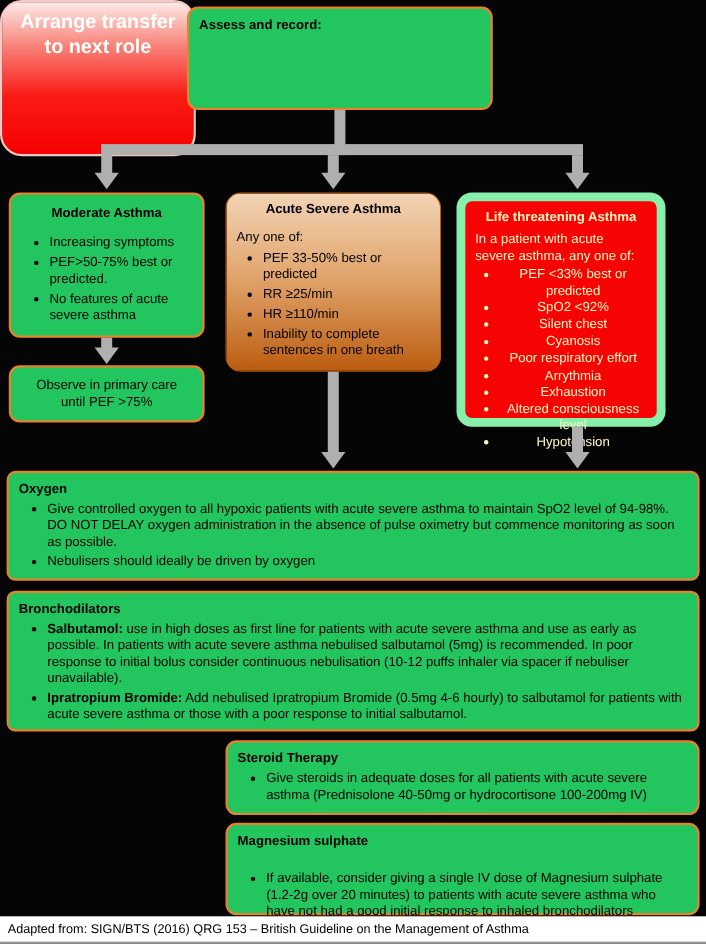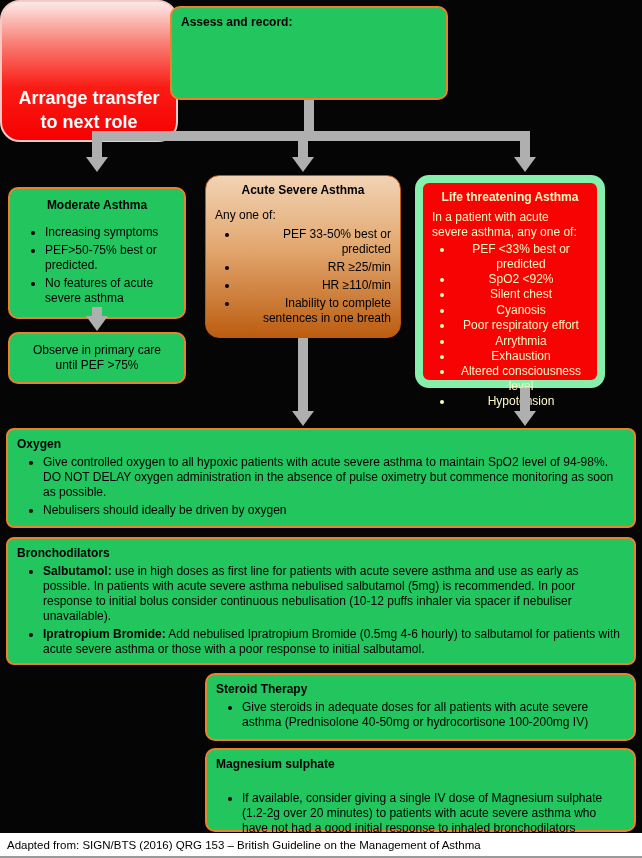--- a/index.html
+++ b/index.html
@@ -32,54 +32,54 @@
   .assess ul { margin-top: 4px; }
 
   
   .shaft { position: absolute; background: #AFAFAF; }
   .head  { position: absolute; width: 0; height: 0;
            border-left: 11px solid transparent;
            border-right: 11px solid transparent;
            border-top: 15px solid #AFAFAF; }
 
   
-  .moderate { left: 8px; top: 175px; width: 178px; height: 132px; margin-top: 12px; }
+  .moderate { left: 8px; top: 175px; width: 178px; height: 132px; }
   .moderate .title { margin-top: 2px; }
   .moderate ul { margin-top: 12px; }
 
   .observe { left: 8px; top: 332px; width: 178px; height: 52px;
              display: flex; align-items: center; justify-content: center;
              text-align: center; padding: 4px 22px; }
 
   .acute { left: 205px; top: 175px; width: 196px; height: 163px;
            background: linear-gradient(180deg, #F2D3B4 0%, #E2A76F 45%, #BC5D10 100%);
            border: 1px solid #B85A12; border-radius: 14px; }
   .acute .intro { margin-top: 10px; }
-  .acute ul { margin-top: 4px; padding-left: 24px; text-align: right; }
+  .acute ul { margin-top: 4px; padding-left: 24px; }
 
   .lt { left: 415px; top: 175px; width: 190px; height: 213px;
         background: #F80303; color: #fef9c3;
         border: 8px solid #86efac; border-radius: 14px;
         line-height: 1.2; }
   .lt .intro { margin-top: 6px; }
   .lt ul { margin-top: 3px; padding-left: 22px; }
   .lt li { margin-bottom: 1px; text-align: center; }
 
   
   .oxygen { left: 6px; top: 428px; width: 630px; height: 100px; border-radius: 8px; }
   .oxygen ul { margin-top: 3px; }
   .broncho { left: 6px; top: 537px; width: 630px; height: 128px; border-radius: 8px; }
   .broncho ul { margin-top: 3px; }
   .bold { font-weight: bold; }
 
   
   .transfer { left: 8px; top: 673px; width: 178px; height: 142px;
               background: linear-gradient(180deg, #FCEAE8 0%, #F8857B 28%, #FA1B15 62%, #F60000 100%);
               border: 2px solid #F6C9C5; border-radius: 20px;
-              display: flex; align-items: flex-end; justify-content: center;
+              display: flex; align-items: flex-start; justify-content: center;
               text-align: center; color: #fff; font-weight: bold;
               font-size: 18px; line-height: 1.3; padding: 6px; }
 
   .steroid { left: 205px; top: 673px; width: 431px; height: 68px; }
   .steroid ul { margin-top: 3px; }
   .magnesium { left: 205px; top: 748px; width: 431px; height: 84px; }
   .magnesium ul { margin-top: 19px; }
 
   .footer { position: absolute; left: 0; top: 833px; width: 642px; height: 25px;
             background: #fff; display: flex; align-items: center;

